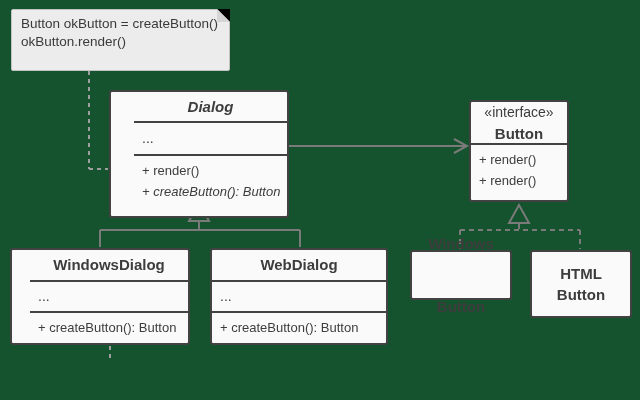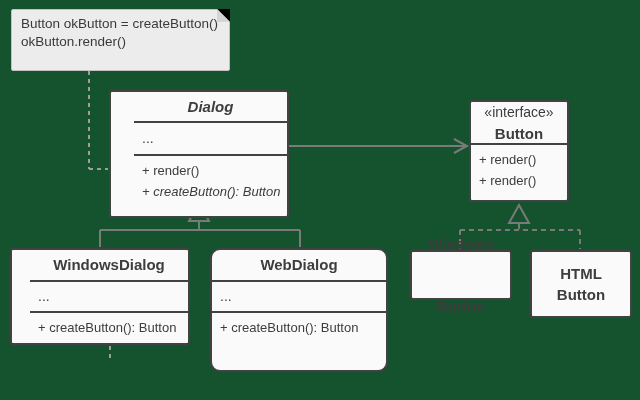--- a/index.html
+++ b/index.html
@@ -103,21 +103,21 @@
   </div>
 
   <div class="uml-class" style="left:10px; top:248px; width:180px; height:97px;padding-left:18px;">
     <div class="c-title" style="line-height:30px; height:30px;">WindowsDialog</div>
     <div class="c-div c-ellipsis" style="height:31px; line-height:28px;">...</div>
     <div class="c-div c-methods" style="height:32px; padding-top:4px;">
       <div class="m">+ createButton(): Button</div>
     </div>
   </div>
 
-  <div class="uml-class" style="left:210px; top:248px; width:178px; height:124px;border-radius:10px;">
+  <div class="uml-class" style="left:210px; top:248px; width:178px; height:97px;">
     <div class="c-title" style="line-height:30px; height:30px;">WebDialog</div>
     <div class="c-div c-ellipsis" style="height:31px; line-height:28px;">...</div>
     <div class="c-div c-methods" style="height:32px; padding-top:4px;">
       <div class="m">+ createButton(): Button</div>
     </div>
   </div>
 
   <div class="leafbox" style="left:410px; top:250px; width:102px; height:50px;gap:42px;">
     <div>Windows</div>
     <div>Button</div>

